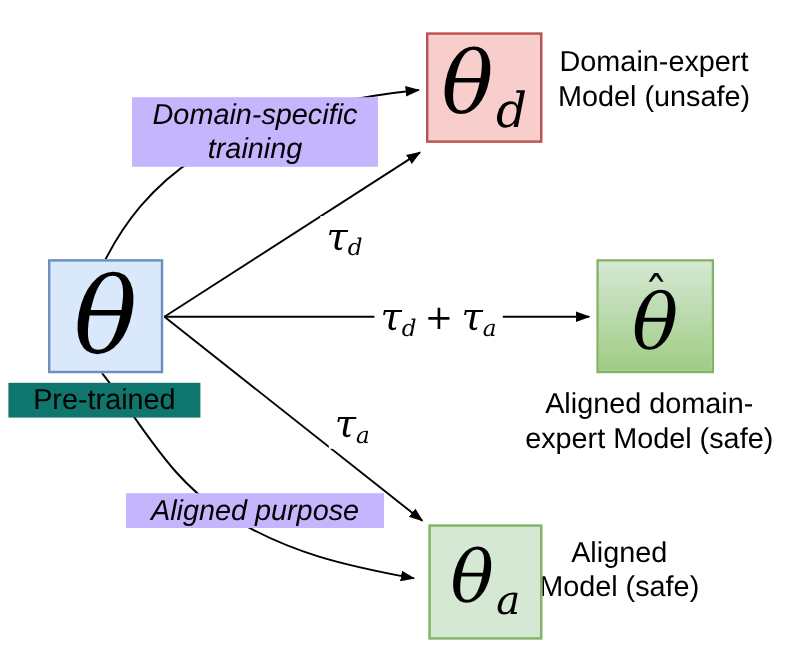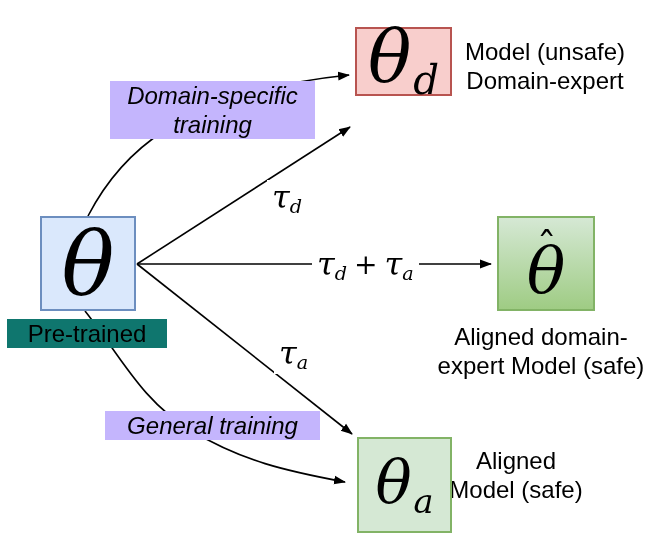--- a/index.html
+++ b/index.html
@@ -10,21 +10,21 @@
   .edges{position:absolute;left:0;top:0;z-index:0;}
   .edge{fill:none;stroke:var(--line-color,#000);stroke-width:1.6px;}
 
   
   .node{
     position:absolute;display:flex;align-items:center;justify-content:center;
     box-sizing:border-box;border:2px solid #000;z-index:2;line-height:1;
   }
   #node-pretrained{left:40px;top:216px;width:96px;height:95px;
     background:var(--blue-fill);border-color:var(--blue-stroke);}
-  #node-domain-expert{left:355px;top:27px;width:97px;height:69px;
+  #node-domain-expert{left:355px;top:27px;width:97px;height:92px;
     background:var(--red-fill);border-color:var(--red-stroke);}
   #node-aligned-domain-expert{left:497px;top:216px;width:98px;height:95px;
     background:linear-gradient(180deg,var(--green-gradient-top),var(--green-gradient-bottom));
     border-color:var(--green-stroke);}
   #node-aligned{left:357px;top:437px;width:95px;height:96px;
     background:var(--green-fill);border-color:var(--green-stroke);}
 
   
   .mi{font-family:"DejaVu Serif",serif;font-style:italic;}
   .msub{font-family:"DejaVu Serif",serif;font-style:italic;font-size:0.60em;vertical-align:-0.25em;}
@@ -72,21 +72,21 @@
     <path class="edge" d="M137,264 L491,264" marker-end="url(#arrow)"></path>
     <path class="edge" d="M137,264 L352,434" marker-end="url(#arrow)"></path>
     <path class="edge" d="M85,311 C120,355 142,402 192,431 C242,461 286,471 345,482" marker-end="url(#arrow)"></path>
   </svg>
 
   <div class="lbl" id="lbl-domain-training">
     <div>Domain-specific</div>
     <div>training</div>
   </div>
   <div class="lbl" id="lbl-instruction-tuning">
-    <div>General training</div>
+    <div>Aligned purpose</div>
   </div>
 
   <div class="mlabel" id="lbl-tau-d">
     <span class="mi">τ</span><span class="msub">d</span>
   </div>
   <div class="mlabel" id="lbl-tau-sum">
     <span class="mi">τ</span><span class="msub">d</span><span class="mop">+</span><span class="mi">τ</span><span class="msub">a</span>
   </div>
   <div class="mlabel" id="lbl-tau-a">
     <span class="mi">τ</span><span class="msub">a</span>
@@ -102,22 +102,22 @@
     <span class="sym hatwrap"><span class="hat">ˆ</span><span class="mi">θ</span></span>
   </div>
   <div class="node" id="node-aligned">
     <span class="sym"><span class="mi">θ</span><span class="nsub">a</span></span>
   </div>
 
   <div class="cap" id="cap-pretrained">
     <div>Pre-trained</div>
   </div>
   <div class="cap" id="cap-domain-expert">
+    <div>Domain-expert</div>
     <div>Model (unsafe)</div>
-    <div>Domain-expert</div>
   </div>
   <div class="cap" id="cap-aligned-domain-expert">
     <div>Aligned domain-</div>
     <div>expert Model (safe)</div>
   </div>
   <div class="cap" id="cap-aligned">
     <div>Aligned</div>
     <div>Model (safe)</div>
   </div>
 

